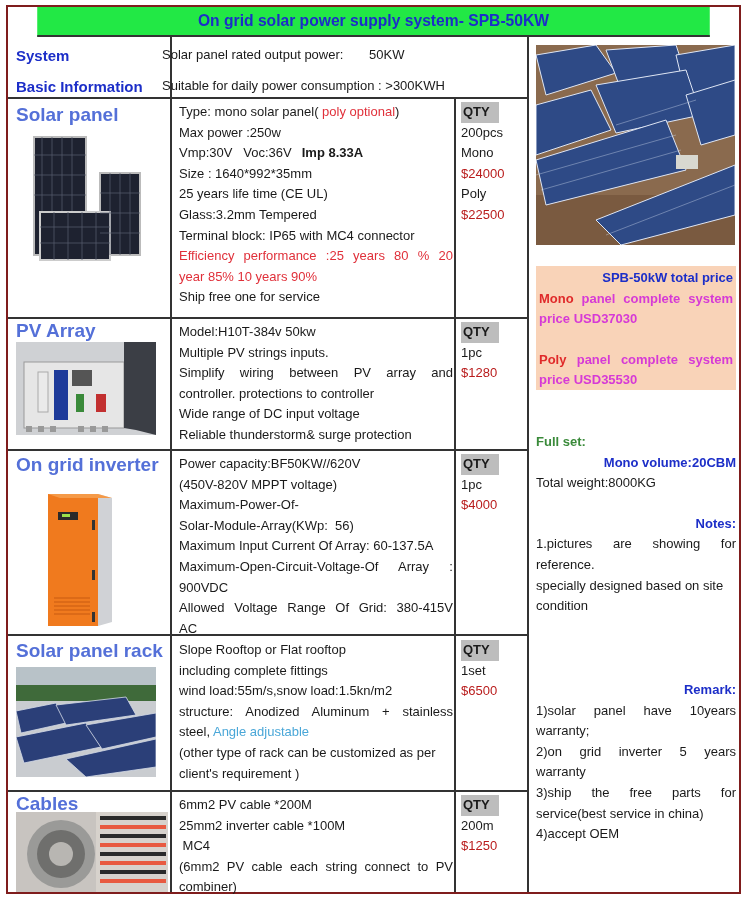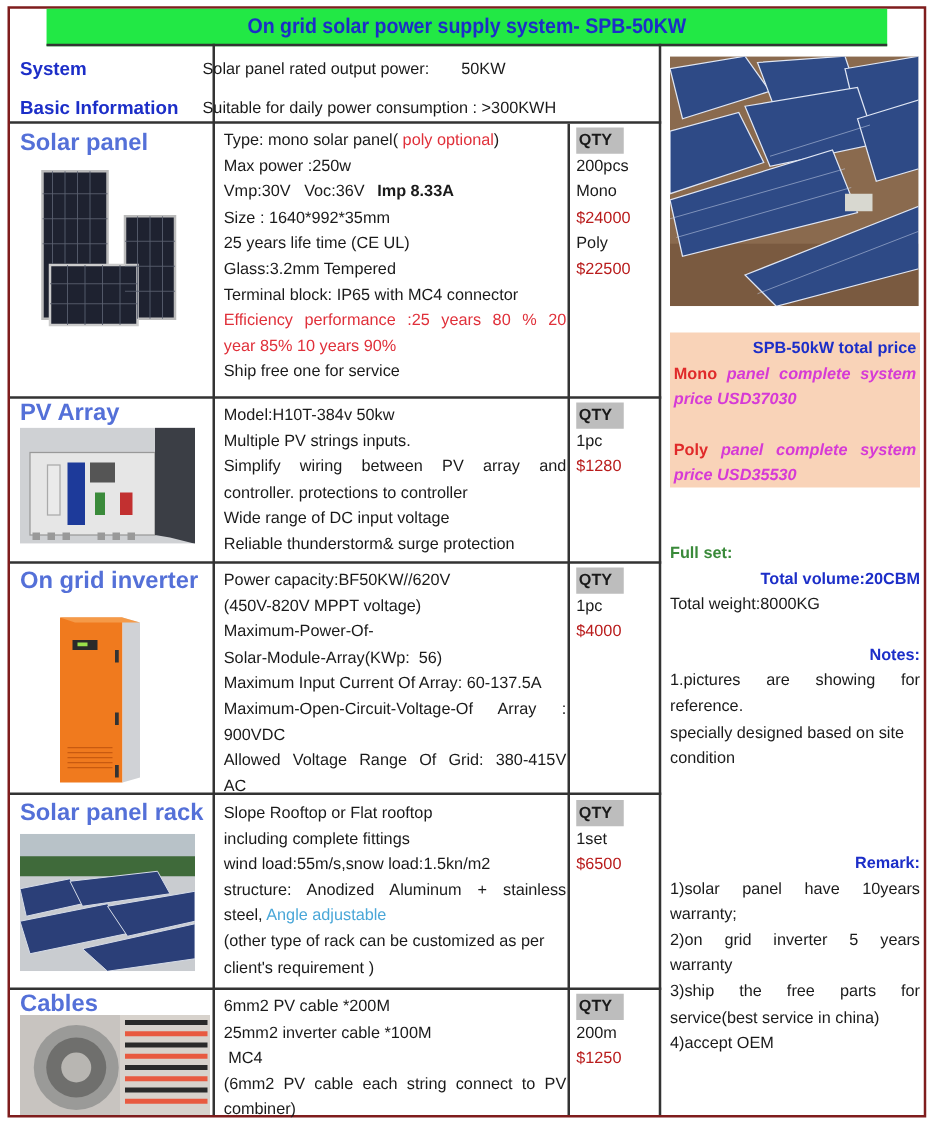--- a/index.html
+++ b/index.html
@@ -20,21 +20,21 @@
   .just div.j { text-align: justify; text-align-last: justify; white-space: normal; }
   .red { color: #e0303a; }
   .ltblue { color: #4aa7d8; }
   .price { color: #b91c1c; font-weight: normal; }
   .qty-head { background: #bdbdbd; font-weight: bold; width: 38px; padding-left: 2px; box-sizing: border-box; }
   .bold { font-weight: bold; }
   .pic { position: absolute; overflow: hidden; }
   .pricebox { position: absolute; background: #f9d3b8; }
   .green { color: #3a8a3a; font-weight: bold; }
   .navy { color: #1c2ec8; font-weight: bold; text-align: right; }
-  .magenta { color: #d63ad6; font-weight: bold; font-style: italic; }
+  .magenta { color: #d63ad6; font-weight: bold; }
   .redb { color: #e02a2a; font-weight: bold; }
 </style>
 </head>
 <body>
 
 <div class="sheet">
   <div class="title-bar">On grid solar power supply system- SPB-50KW</div>
 
   <div class="vline" style="left:162px; top:28px; height:857px;"></div>
   <div class="vline" style="left:446px; top:92px; height:793px;"></div>
@@ -89,21 +89,21 @@
     <div class="magenta">price USD37030</div>
     <div style="height:20px;"></div>
     <div style="text-align:justify; text-align-last:justify;">
       <span class="redb">Poly</span><span class="magenta"> panel complete system</span>
     </div>
     <div class="magenta">price USD35530</div>
   </div>
 
   <div class="cell lines" style="left:528px; top:425px; width:200px;">
     <div class="green">Full set:</div>
-    <div class="navy">Total volume:20CBM</div>
+    <div class="navy">Mono volume:20CBM</div>
     <div>Total weight:8000KG</div>
     <div style="height:20px;"></div>
     <div class="navy">Notes:</div>
     <div class="just">
       <div class="j">1.pictures are showing for</div>
       <div>reference.</div>
       <div>specially designed based on site</div>
       <div>condition</div>
     </div>
   </div>

